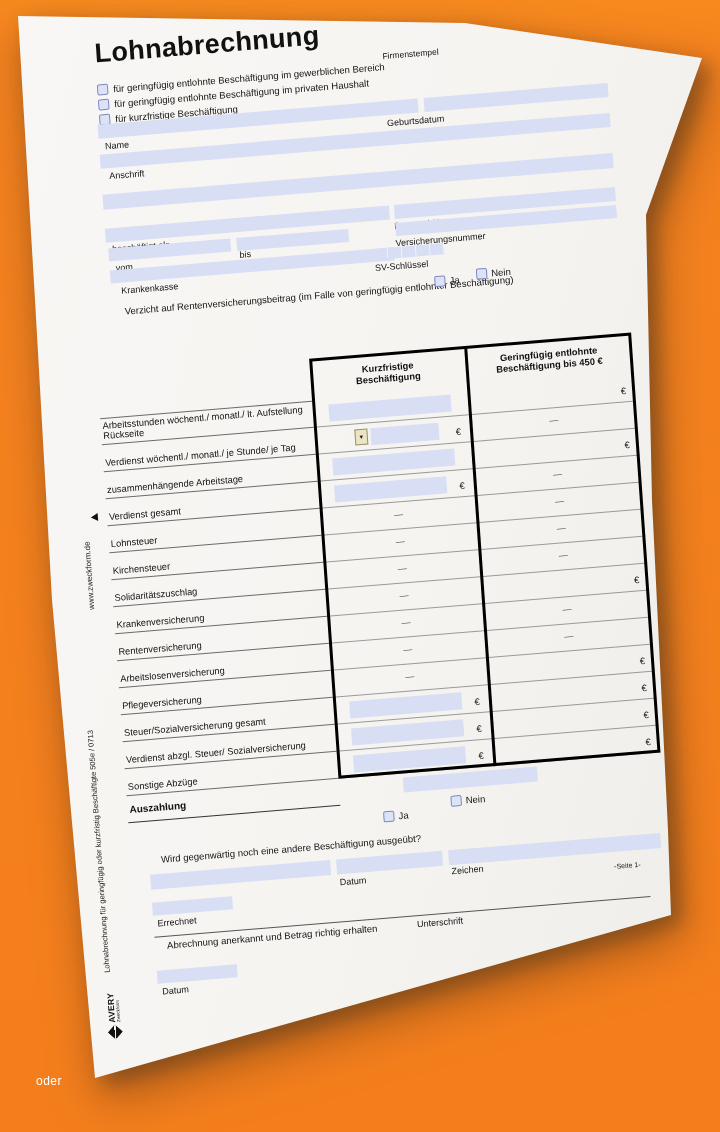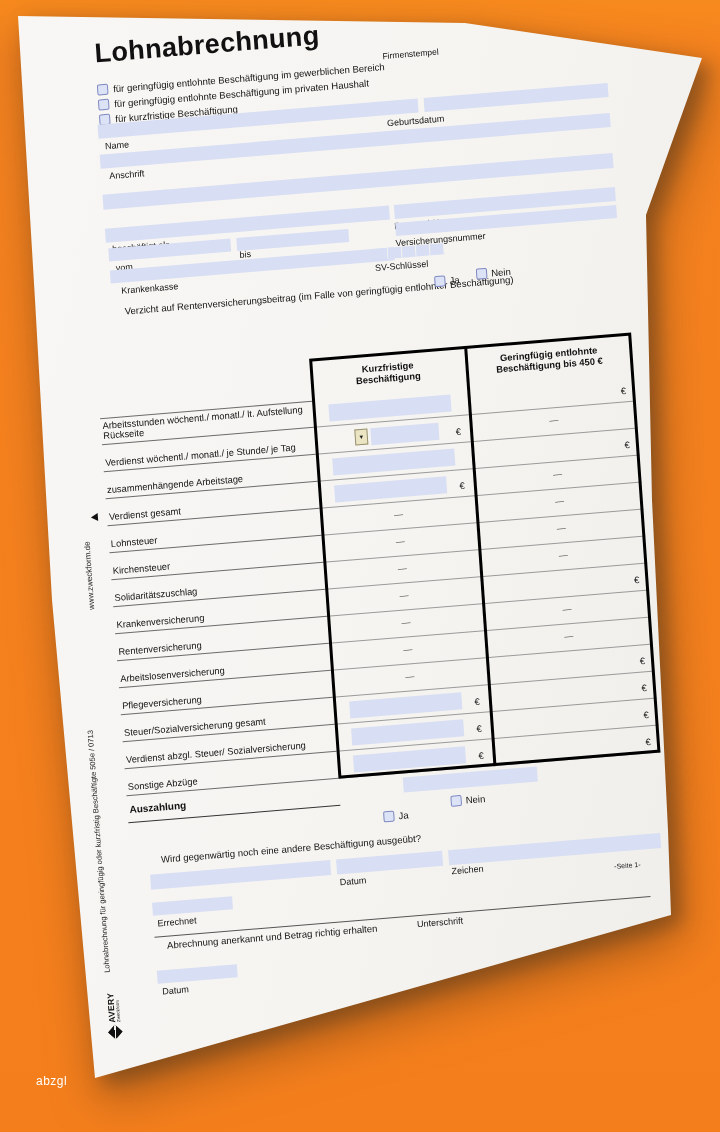--- a/index.html
+++ b/index.html
@@ -310,14 +310,14 @@
           <span class="logo-diamond"></span>
           <span class="logo-txt">
             <div class="logo-a">AVERY</div>
             <div class="logo-z">Zweckform</div>
           </span>
         </div>
 
       </div>
     </div>
   </div>
-  <div class="watermark">abzgl</div>
+  <div class="watermark">oder</div>
 </div>
 
 </body></html>

